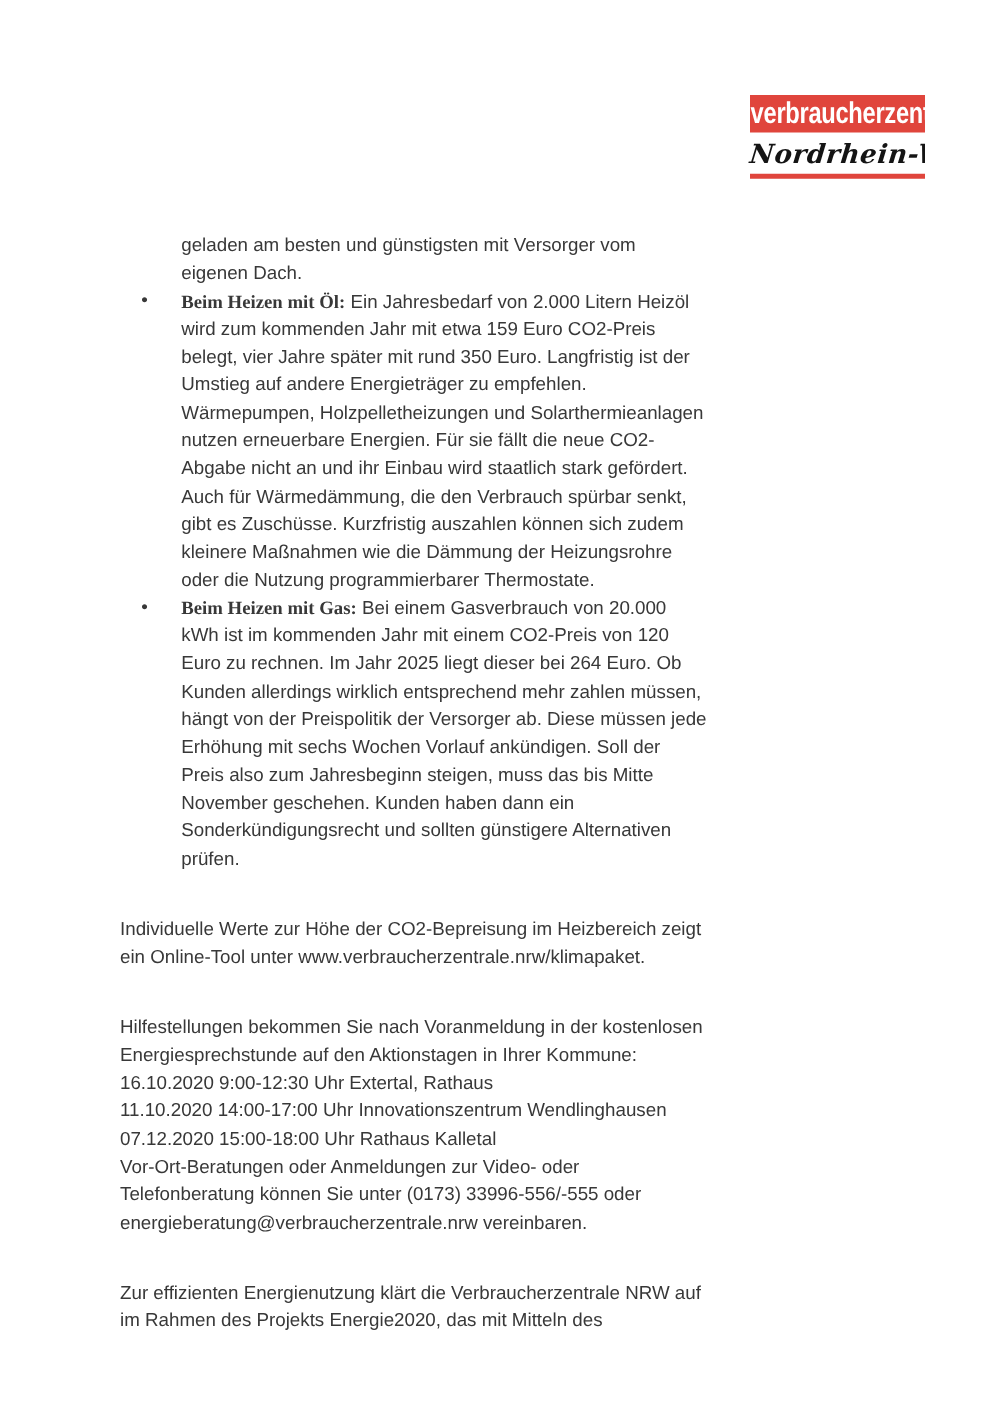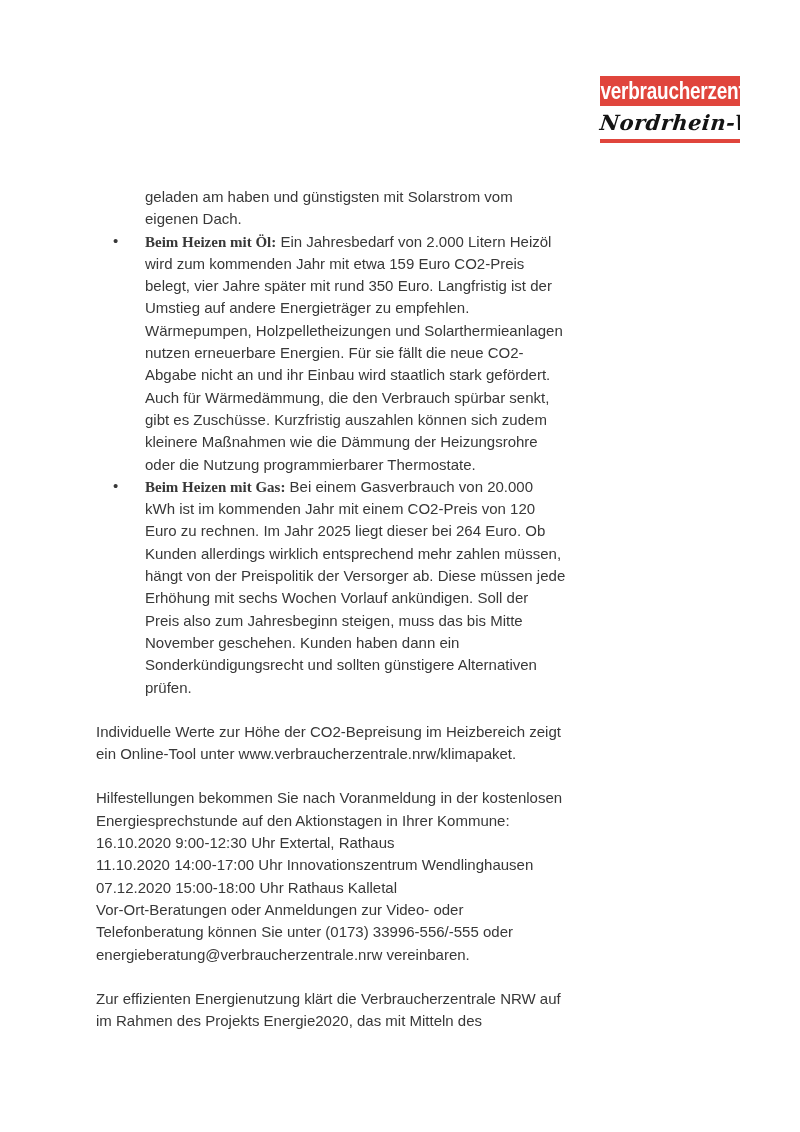--- a/index.html
+++ b/index.html
@@ -18,21 +18,21 @@
     letter-spacing:0.5px;transform:skewX(-6deg);white-space:nowrap;
   }
   .logo-bar{height:4px;background:#e0453c;margin-top:4px;}
 
   
   .body-text{position:absolute;left:96px;top:186px;width:476px;font-size:15px;line-height:22.3px;color:#383838;}
   .cont-lines{margin-left:49px;width:421px;}
   .bullet-item{position:relative;margin-left:49px;width:421px;}
   .bullet-marker{position:absolute;left:-32px;top:-1px;font-size:15px;color:#383838;}
   .lead{font-weight:bold;font-family:Liberation Serif, serif;}
-  .para{margin-top:22px;width:476px;}
+  .para{margin-top:34px;width:476px;}
 
   
   .tipp{
     position:absolute;left:768px;font-size:30px;color:#6f6f6f;
     letter-spacing:0.5px;white-space:nowrap;
     transform:translate(-50%,-50%) rotate(-90deg);
   }
   .tipp1{top:364px;} .tipp2{top:458px;} .tipp3{top:551px;} .tipp4{top:645px;} .tipp5{top:738px;}
 
   
@@ -63,21 +63,21 @@
   </div>
 
   <span class="tipp tipp1">tipp</span>
   <span class="tipp tipp2">tipp</span>
   <span class="tipp tipp3">tipp</span>
   <span class="tipp tipp4">tipp</span>
   <span class="tipp tipp5">tipp</span>
 
   <div class="body-text">
 
-    <div class="cont-lines">geladen am haben und günstigsten mit Solarstrom vom eigenen Dach.</div>
+    <div class="cont-lines">geladen am besten und günstigsten mit Versorger vom eigenen Dach.</div>
 
     <div class="bullet-item">
       <span class="bullet-marker">•</span>
       <span class="lead">Beim Heizen mit Öl:</span><span> Ein Jahresbedarf von 2.000 Litern Heizöl wird zum kommenden Jahr mit etwa 159 Euro CO2-Preis belegt, vier Jahre später mit rund 350 Euro. Langfristig ist der Umstieg auf andere Energieträger zu empfehlen. Wärmepumpen, Holzpelletheizungen und Solarthermieanlagen nutzen erneuerbare Energien. Für sie fällt die neue CO2-Abgabe nicht an und ihr Einbau wird staatlich stark gefördert. Auch für Wärmedämmung, die den Verbrauch spürbar senkt, gibt es Zuschüsse. Kurzfristig auszahlen können sich zudem kleinere Maßnahmen wie die Dämmung der Heizungsrohre oder die Nutzung programmierbarer Thermostate.</span>
     </div>
 
     <div class="bullet-item">
       <span class="bullet-marker">•</span>
       <span class="lead">Beim Heizen mit Gas:</span><span> Bei einem Gasverbrauch von 20.000 kWh ist im kommenden Jahr mit einem CO2-Preis von 120 Euro zu rechnen. Im Jahr 2025 liegt dieser bei 264 Euro. Ob Kunden allerdings wirklich entsprechend mehr zahlen müssen, hängt von der Preispolitik der Versorger ab. Diese müssen jede Erhöhung mit sechs Wochen Vorlauf ankündigen. Soll der Preis also zum Jahresbeginn steigen, muss das bis Mitte November geschehen. Kunden haben dann ein Sonderkündigungsrecht und sollten günstigere Alternativen prüfen.</span>
     </div>

